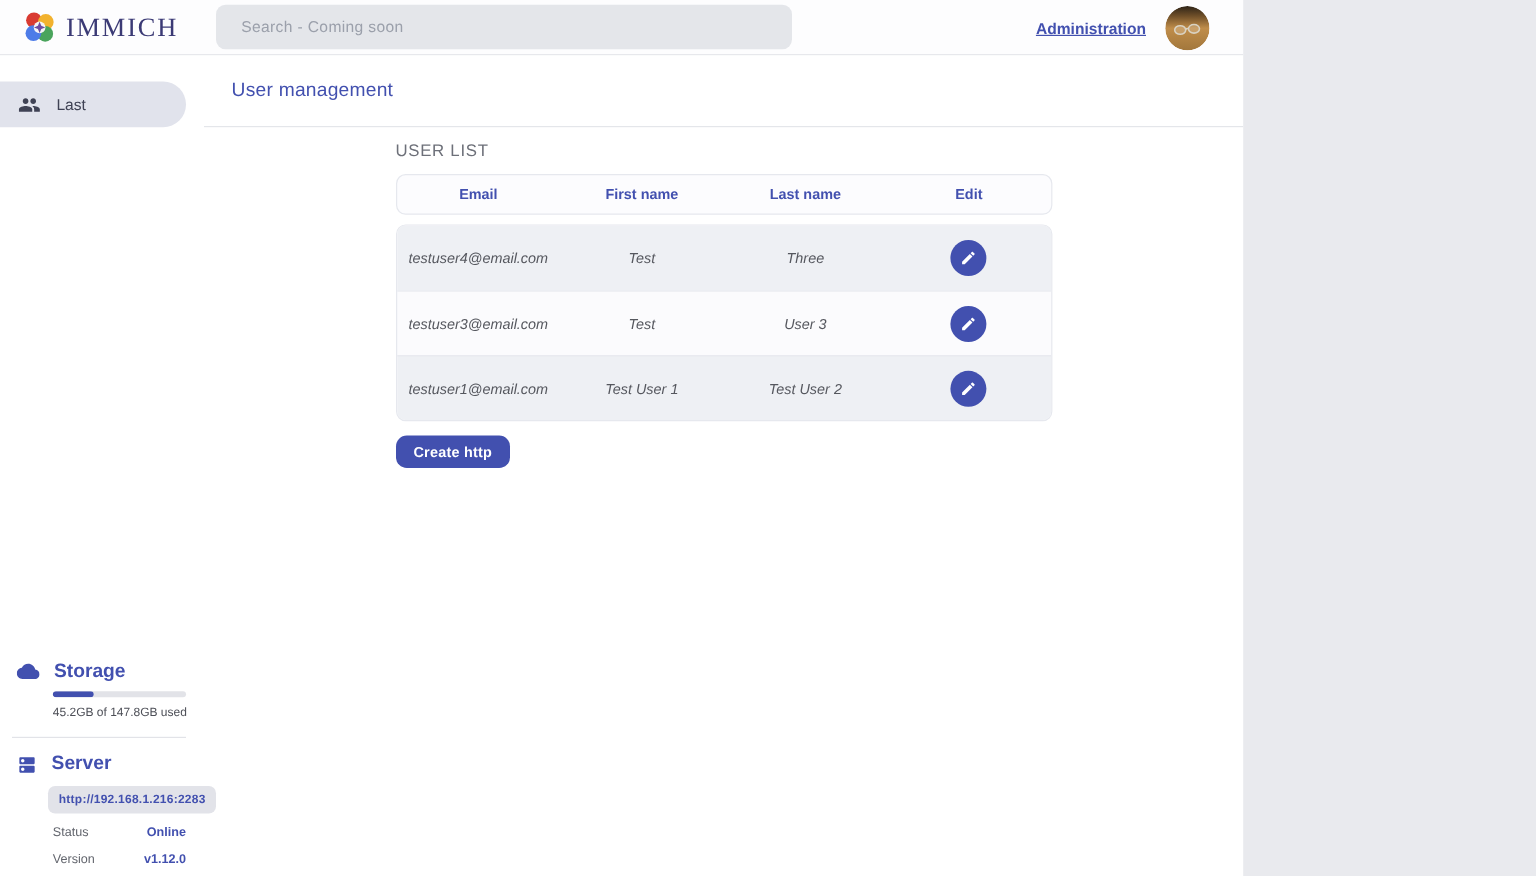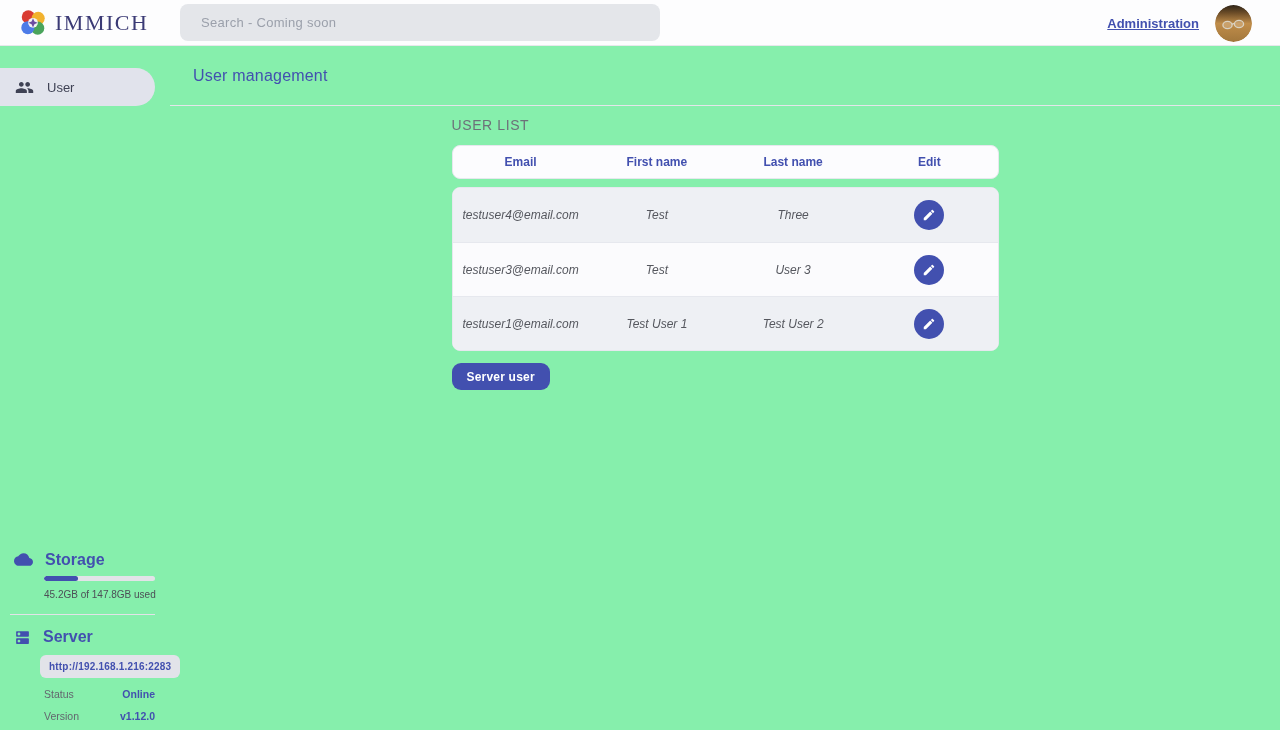--- a/index.html
+++ b/index.html
@@ -1,19 +1,19 @@
 <!DOCTYPE html>
 <html><head>
 <meta charset="utf-8">
 <style>
   * { margin:0; padding:0; box-sizing:border-box; }
   html,body { background:#e9eaee; }
   .screen {
-    position:relative; width:1280px; height:730px; overflow:hidden;
-    background:#86efac; font-family:"Liberation Sans", sans-serif;
+    position:relative; width:1036px; height:730px; overflow:hidden;
+    background:#ffffff; font-family:"Liberation Sans", sans-serif;
   }
   
   .topbar {
     position:absolute; top:0; left:0; right:0; height:46px;
     background:#fdfdfe; border-bottom:1px solid #e7e8ec;
   }
   .brand { position:absolute; left:18px; top:0; height:46px; display:flex; align-items:center; gap:7px; }
   .brand-name {
     font-family:"Liberation Serif", serif; font-size:22px; letter-spacing:1.5px;
     color:#3b3a75; font-weight:500;
@@ -126,21 +126,21 @@
     </div>
   </header>
 
   <aside class="sidebar">
     <div class="nav-item">
       <span class="icon">
         <svg width="19" height="19" viewBox="0 0 24 24" fill="#3f4254">
           <path d="M16 11c1.66 0 2.99-1.34 2.99-3S17.66 5 16 5c-1.66 0-3 1.34-3 3s1.34 3 3 3zm-8 0c1.66 0 2.99-1.34 2.99-3S9.66 5 8 5 5 6.34 5 8s1.34 3 3 3zm0 2c-2.33 0-7 1.17-7 3.5V19h14v-2.5c0-2.33-4.67-3.5-7-3.5zm8 0c-.29 0-.62.02-.97.05 1.16.84 1.97 1.97 1.97 3.45V19h6v-2.5c0-2.33-4.67-3.5-7-3.5z"></path>
         </svg>
       </span>
-      <span class="nav-item-label">User</span>
+      <span class="nav-item-label">Last</span>
     </div>
 
     <div class="sidebar-footer">
       <div class="footer-head">
         <span class="icon">
           <svg width="19" height="19" viewBox="0 0 24 24" fill="#4250af">
             <path d="M19.35 10.04C18.67 6.59 15.64 4 12 4 9.11 4 6.6 5.64 5.35 8.04 2.34 8.36 0 10.91 0 14c0 3.31 2.69 6 6 6h13c2.76 0 5-2.24 5-5 0-2.64-2.05-4.78-4.65-4.96z"></path>
           </svg>
         </span>
         <span class="footer-title">Storage</span>
@@ -226,17 +226,17 @@
               <span class="icon">
                 <svg width="14" height="14" viewBox="0 0 24 24" fill="#ffffff">
                   <path d="M3 17.25V21h3.75L17.81 9.94l-3.75-3.75L3 17.25zM20.71 7.04c.39-.39.39-1.02 0-1.41l-2.34-2.34c-.39-.39-1.02-.39-1.41 0l-1.83 1.83 3.75 3.75 1.83-1.83z"></path>
                 </svg>
               </span>
             </button>
           </div>
         </div>
       </div>
 
-      <button class="create-btn">Server user</button>
+      <button class="create-btn">Create http</button>
     </div>
   </main>
 
 </div>
 
 </body></html>

